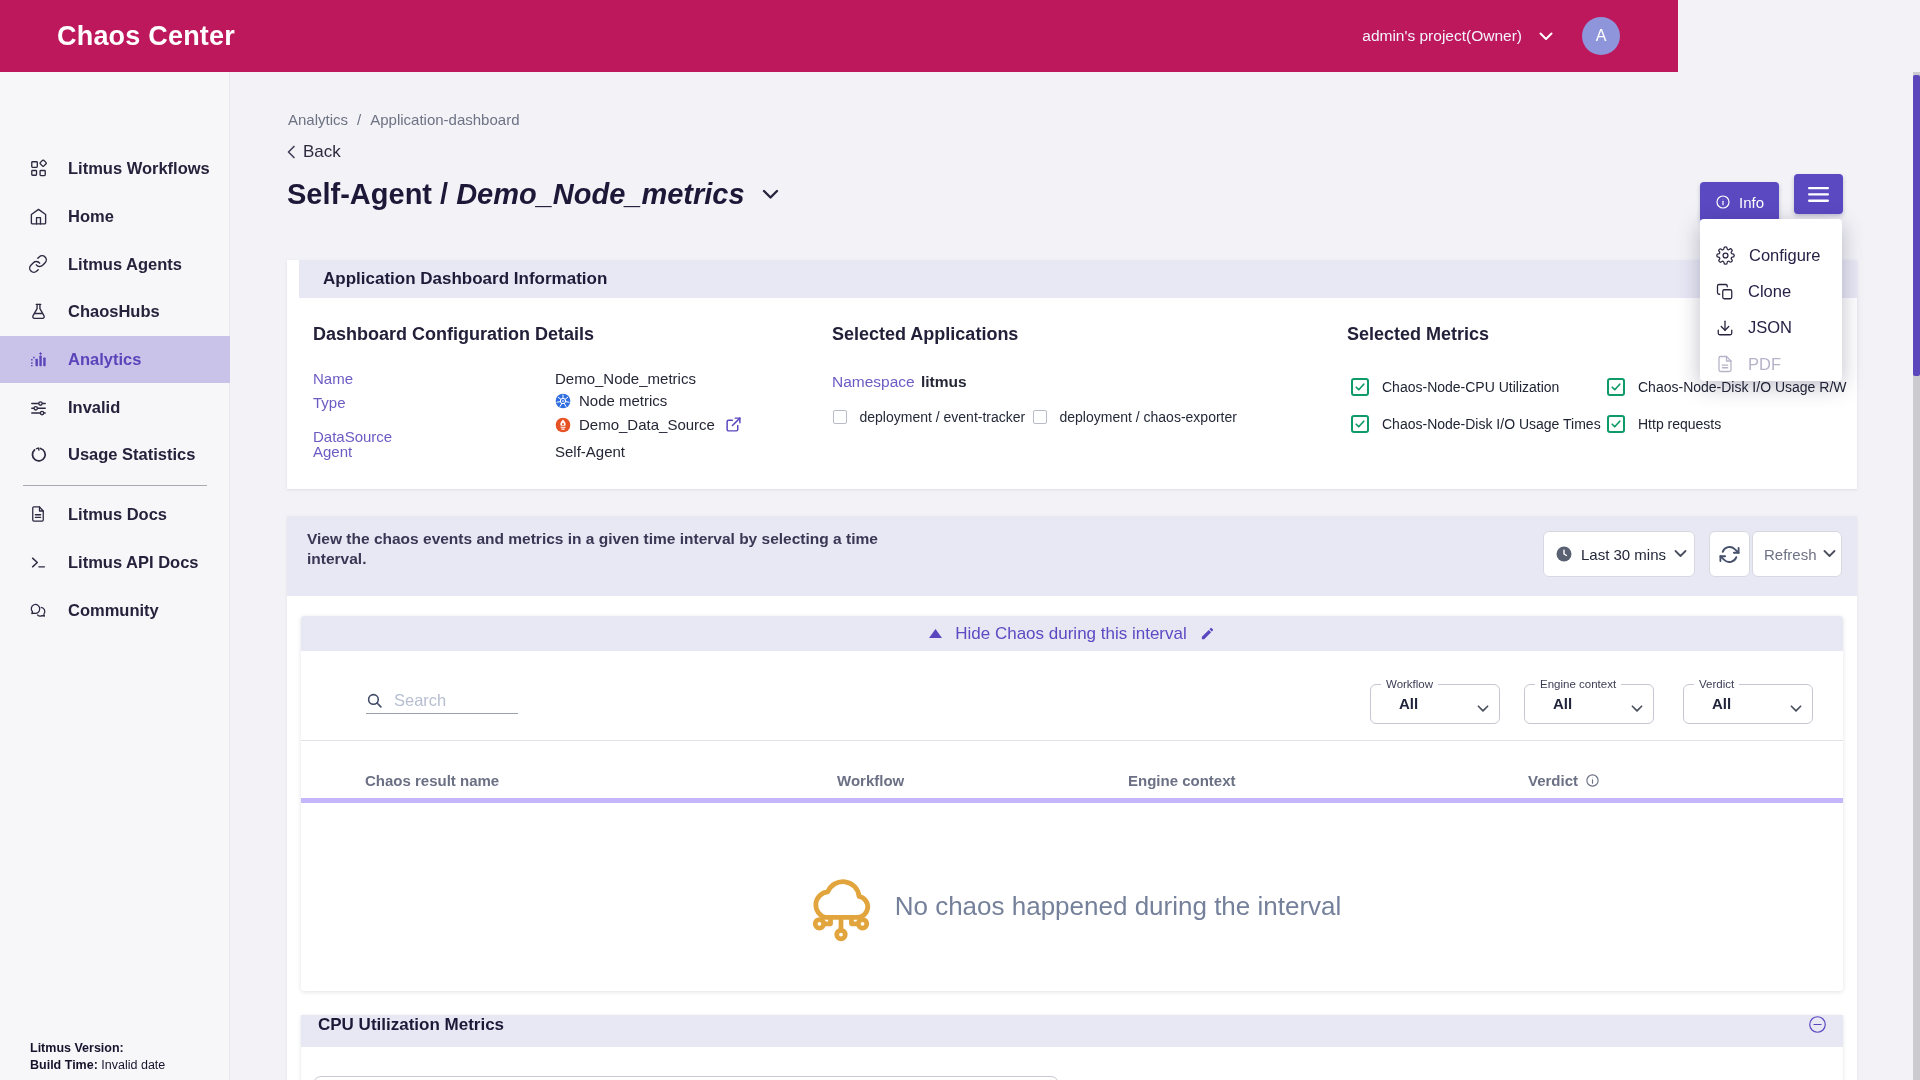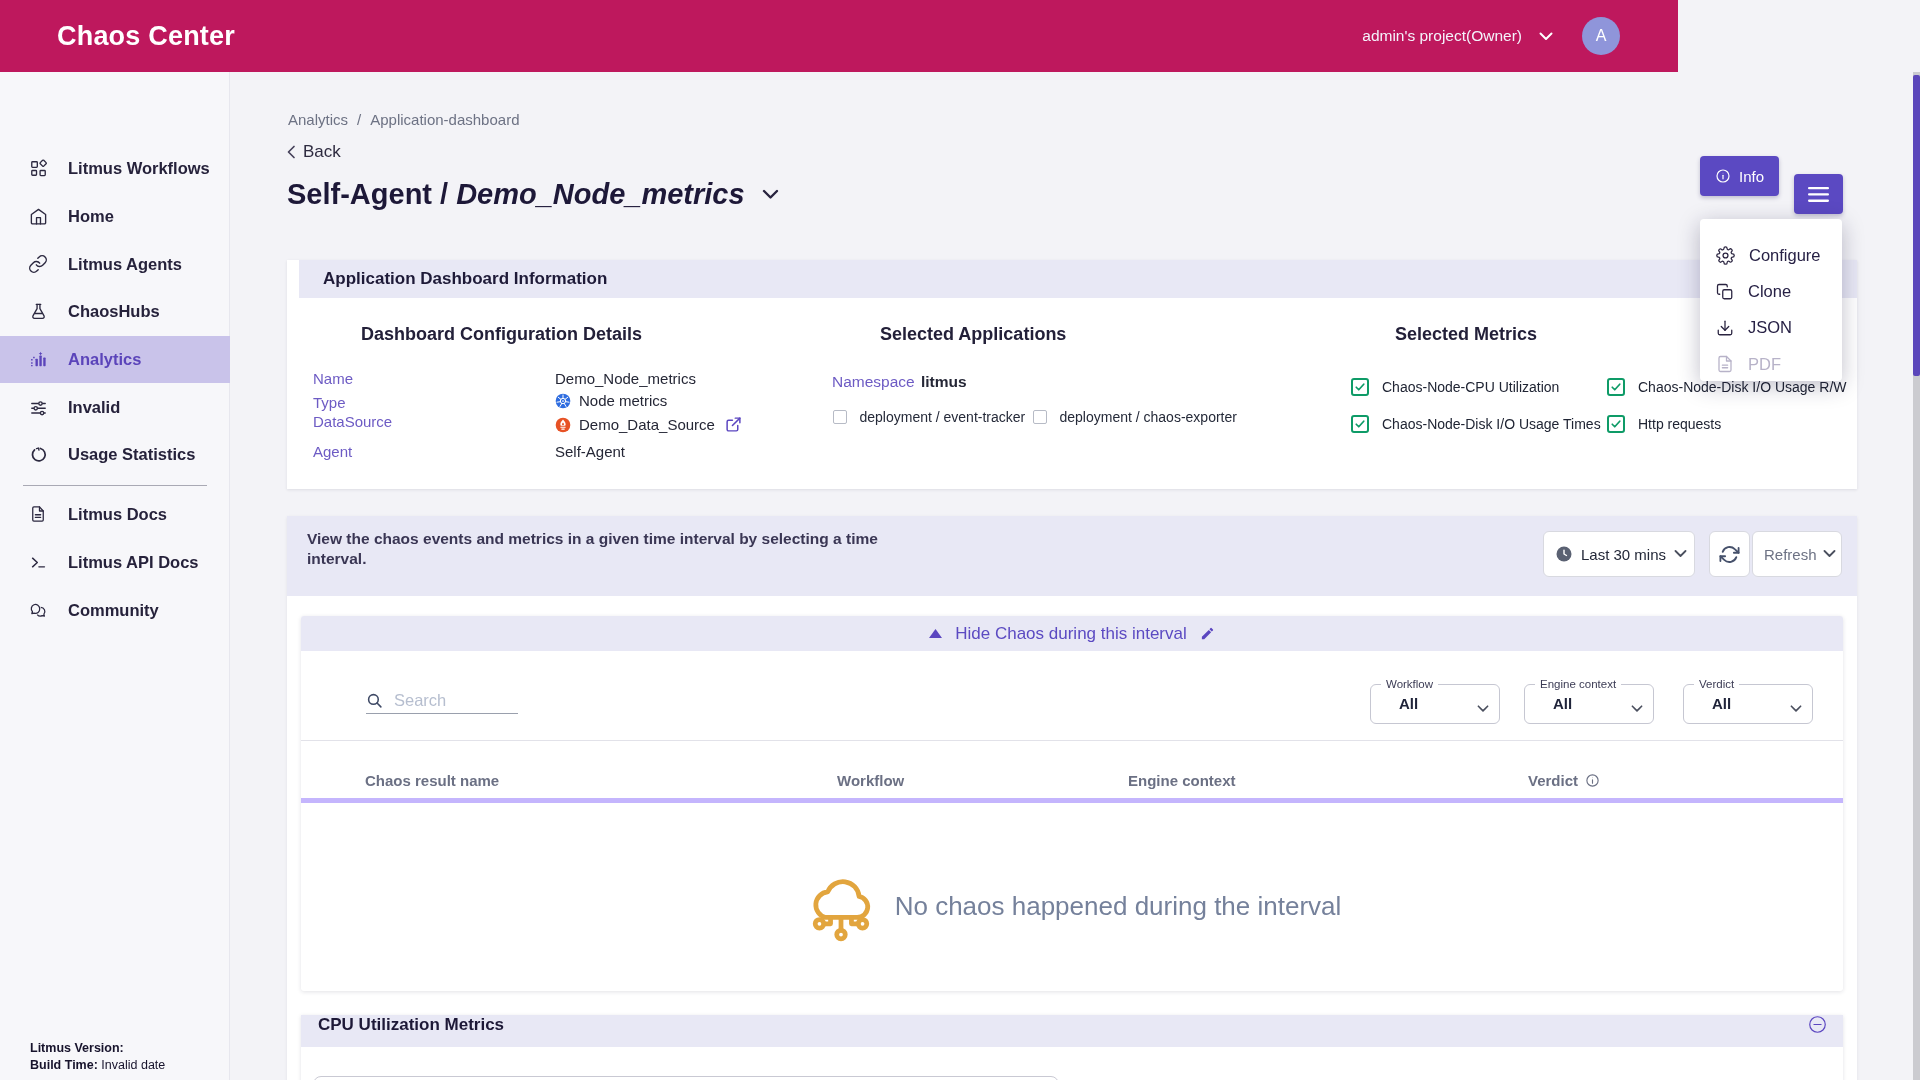--- a/index.html
+++ b/index.html
@@ -33,33 +33,33 @@
   .version-box b { font-weight:700; }
 
   
   .breadcrumb { position:absolute; left:288px; top:111px; font-size:15px; color:#6d7284; display:flex; gap:9px; }
   .back-row { position:absolute; left:286px; top:142px; display:flex; align-items:center; gap:7px; cursor:pointer; }
   .back-label { font-size:17px; color:#2e2b40; font-weight:500; }
   .page-title { position:absolute; left:287px; top:178px; font-size:29px; font-weight:700; color:#1d1838; display:flex; align-items:center; }
   .page-title .dash-name { font-style:italic; margin-left:8px; }
   .title-chevron { margin-left:17px; display:flex; cursor:pointer; }
 
-  .info-btn { position:absolute; left:1700px; top:156px; width:79px; height:40px; background:#5b49c2; border:none; border-radius:4px; color:#fff; font-size:15px; font-family:inherit; display:flex; align-items:center; justify-content:center; gap:8px; cursor:pointer; box-shadow:0 2px 4px rgba(40,30,90,.25); }
+  .info-btn { position:absolute; left:1700px; top:182px; width:79px; height:40px; background:#5b49c2; border:none; border-radius:4px; color:#fff; font-size:15px; font-family:inherit; display:flex; align-items:center; justify-content:center; gap:8px; cursor:pointer; box-shadow:0 2px 4px rgba(40,30,90,.25); }
   .menu-btn { position:absolute; left:1794px; top:174px; width:49px; height:40px; background:#5b49c2; border:none; border-radius:4px; display:flex; align-items:center; justify-content:center; cursor:pointer; box-shadow:0 2px 4px rgba(40,30,90,.25); }
 
   .dropdown { position:absolute; left:1700px; top:219px; width:142px; height:162px; background:#ffffff; border-radius:4px; box-shadow:0 5px 22px rgba(25,20,60,.28); z-index:45; padding-top:18px; }
   .dd-item { height:36.4px; display:flex; align-items:center; padding-left:16px; gap:14px; cursor:pointer; }
   .dd-item .dd-label { font-size:16.5px; color:#272145; font-weight:500; }
   .dd-item.disabled .dd-label { color:#b7b2c8; }
 
   
   .info-panel { position:absolute; left:287px; top:260px; width:1570px; height:229px; background:#ffffff; box-shadow:0 1px 3px rgba(30,30,60,.10);padding-left:12px; }
   .info-panel-header { height:38px; background:#e8e8f5; display:flex; align-items:center; padding-left:24px; }
   .info-panel-title { font-size:17px; font-weight:700; color:#1e1a38; }
-  .col-heading { position:absolute; font-size:18px; font-weight:600; color:#232039;margin-left:48px; }
+  .col-heading { position:absolute; font-size:18px; font-weight:600; color:#232039; }
   .cfg-label { position:absolute; font-size:15px; color:#6d5bc4; }
   .cfg-value { position:absolute; font-size:15px; color:#252736; display:flex; align-items:center; gap:8px; }
   .ns-label { position:absolute; font-size:15.5px; color:#6d5bc4; }
   .ns-value { position:absolute; font-size:15.5px; font-weight:600; color:#252736; }
   .cb-row { position:absolute; display:flex; align-items:center; gap:13px; }
   .cb-small { width:13.5px; height:13.5px; flex:none; border:1.5px solid #b7bbc6; border-radius:2px; background:#fff; }
   .cb-label { font-size:14px; color:#252a39; white-space:nowrap; }
   .cb-green { width:18px; height:18px; flex:none; border:2px solid #0e9b67; border-radius:3px; background:#fff; display:flex; align-items:center; justify-content:center; }
   .metric-label { font-size:14px; color:#202534; white-space:nowrap; }
 
@@ -344,21 +344,21 @@
             <line x1="7.5" y1="20.2" x2="10.2" y2="15.6"></line>
             <line x1="3" y1="13.8" x2="8" y2="13"></line>
             <line x1="5" y1="6.5" x2="8.8" y2="9.4"></line>
           </g>
           <circle cx="12" cy="12" r="1.3" fill="#ffffff"></circle>
         </svg>
     </span>
     <span>Node metrics</span>
   </div>
 
-  <div class="cfg-label" style="left:26px; top:153px;">DataSource</div>
+  <div class="cfg-label" style="left:26px; top:168px;">DataSource</div>
   <div class="cfg-value" style="left:268px; top:156px;">
     <span style="display:flex;">
       <svg width="16" height="16" viewBox="0 0 24 24">
           <circle cx="12" cy="12" r="11" fill="#e75225"></circle>
           <path fill="#ffffff" d="M12 3.8c2.7 3 4 5 4 6.9 0 1-.3 1.9-.9 2.6H8.9a4.2 4.2 0 0 1-.9-2.6c0-1.9 1.3-3.9 4-6.9z"></path>
           <path fill="#e75225" d="M12 8.2c1 1.2 1.5 2 1.5 2.8a1.5 1.5 0 0 1-3 0c0-.8.5-1.6 1.5-2.8z"></path>
           <rect x="8.1" y="14.5" width="7.8" height="1.7" rx=".5" fill="#ffffff"></rect>
           <rect x="9.4" y="17.4" width="5.2" height="1.6" rx=".5" fill="#ffffff"></rect>
         </svg>
     </span>

